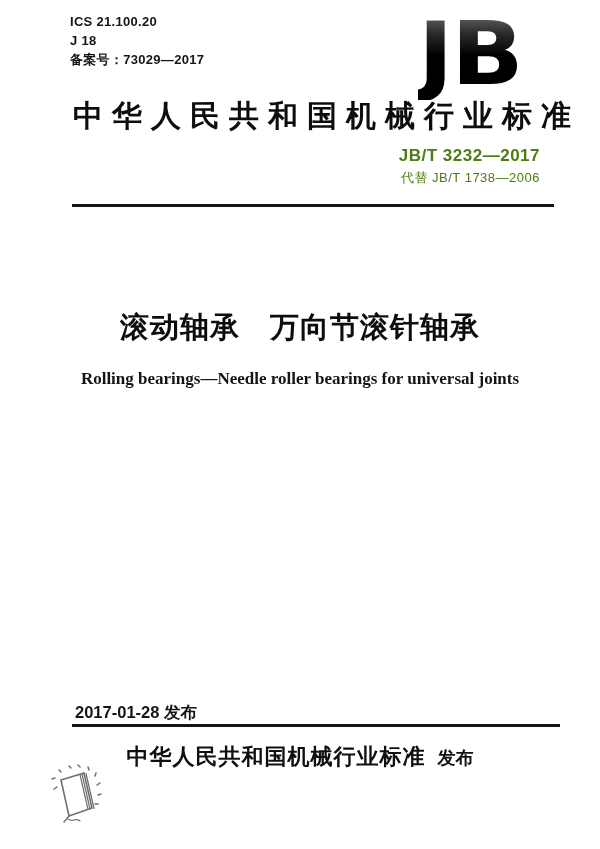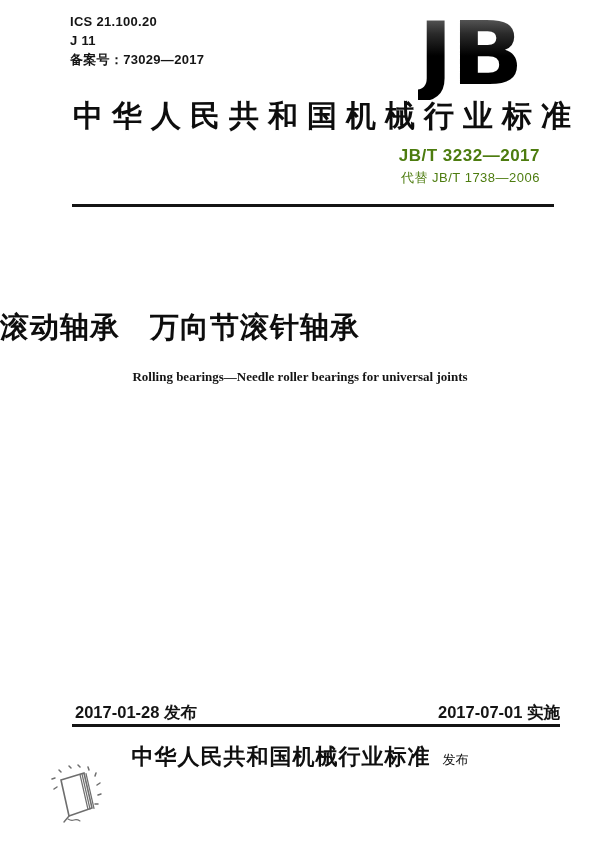--- a/index.html
+++ b/index.html
@@ -34,74 +34,73 @@
   .std-no-block{position:absolute;right:60px;top:146px;text-align:right;color:#4d7c0f;}
   .std-no{font-size:17px;font-weight:bold;letter-spacing:0.5px;}
   .std-replaces{font-size:13px;margin-top:3px;letter-spacing:0.5px;}
   
   .rule{position:absolute;background:#141414;}
   .rule-top{left:72px;top:204px;width:482px;height:3px;}
   .rule-bottom{left:72px;top:724px;width:488px;height:3px;}
   
   .title-cn{
     position:absolute;left:0;top:308px;width:100%;
-    text-align:left;font-size:29px;font-weight:bold;
+    text-align:center;font-size:29px;font-weight:bold;
     letter-spacing:1px;color:#0d0d0d;white-space:pre;
   }
   .title-en{
     position:absolute;left:0;top:369px;width:100%;
-    text-align:center;font-size:13px;font-weight:bold;
+    text-align:center;font-size:17px;font-weight:bold;
     font-family:"Liberation Serif","DejaVu Serif",serif;
     color:#151515;
   }
   
   .dates-row{
     position:absolute;left:75px;top:702px;width:485px;
     display:flex;justify-content:space-between;
     font-size:16.5px;font-weight:bold;color:#151515;
   }
   
   .publisher-row{
     position:absolute;left:0;top:742px;width:100%;
     display:flex;justify-content:center;align-items:baseline;
     color:#0f0f0f;
   }
   .publisher-name{font-size:22px;font-weight:bold;letter-spacing:1px;}
-  .publisher-suffix{font-size:13px;font-weight:normal;margin-left:12px;}
+  .publisher-suffix{font-size:18px;font-weight:bold;margin-left:12px;}
   
   .stamp{position:absolute;left:44px;top:763px;width:62px;height:62px;opacity:0.8;}
 </style>
 </head>
 <body>
 
 <div class="page">
 
   <div class="info-block">
     <div>ICS 21.100.20</div>
-    <div>J 11</div>
+    <div>J 18</div>
     <div>备案号：73029—2017</div>
   </div>
 
   <div class="jb-logo">JB</div>
 
   <div class="std-body">中华人民共和国机械行业标准</div>
 
   <div class="std-no-block">
     <div class="std-no">JB/T 3232—2017</div>
     <div class="std-replaces">代替 JB/T 1738—2006</div>
   </div>
 
   <div class="rule rule-top"></div>
 
   <div class="title-cn">滚动轴承　万向节滚针轴承</div>
   <div class="title-en">Rolling bearings—Needle roller bearings for universal joints</div>
 
   <div class="dates-row">
     <span>2017-01-28 发布</span>
-    <span>2017-07-01 实施</span>
   </div>
 
   <div class="rule rule-bottom"></div>
 
   <div class="publisher-row">
     <span class="publisher-name">中华人民共和国机械行业标准</span>
     <span class="publisher-suffix">发布</span>
   </div>
 
   <svg class="stamp" viewBox="0 0 62 62" fill="none" stroke="#4a4a4a" stroke-width="1.6" stroke-linecap="round">

